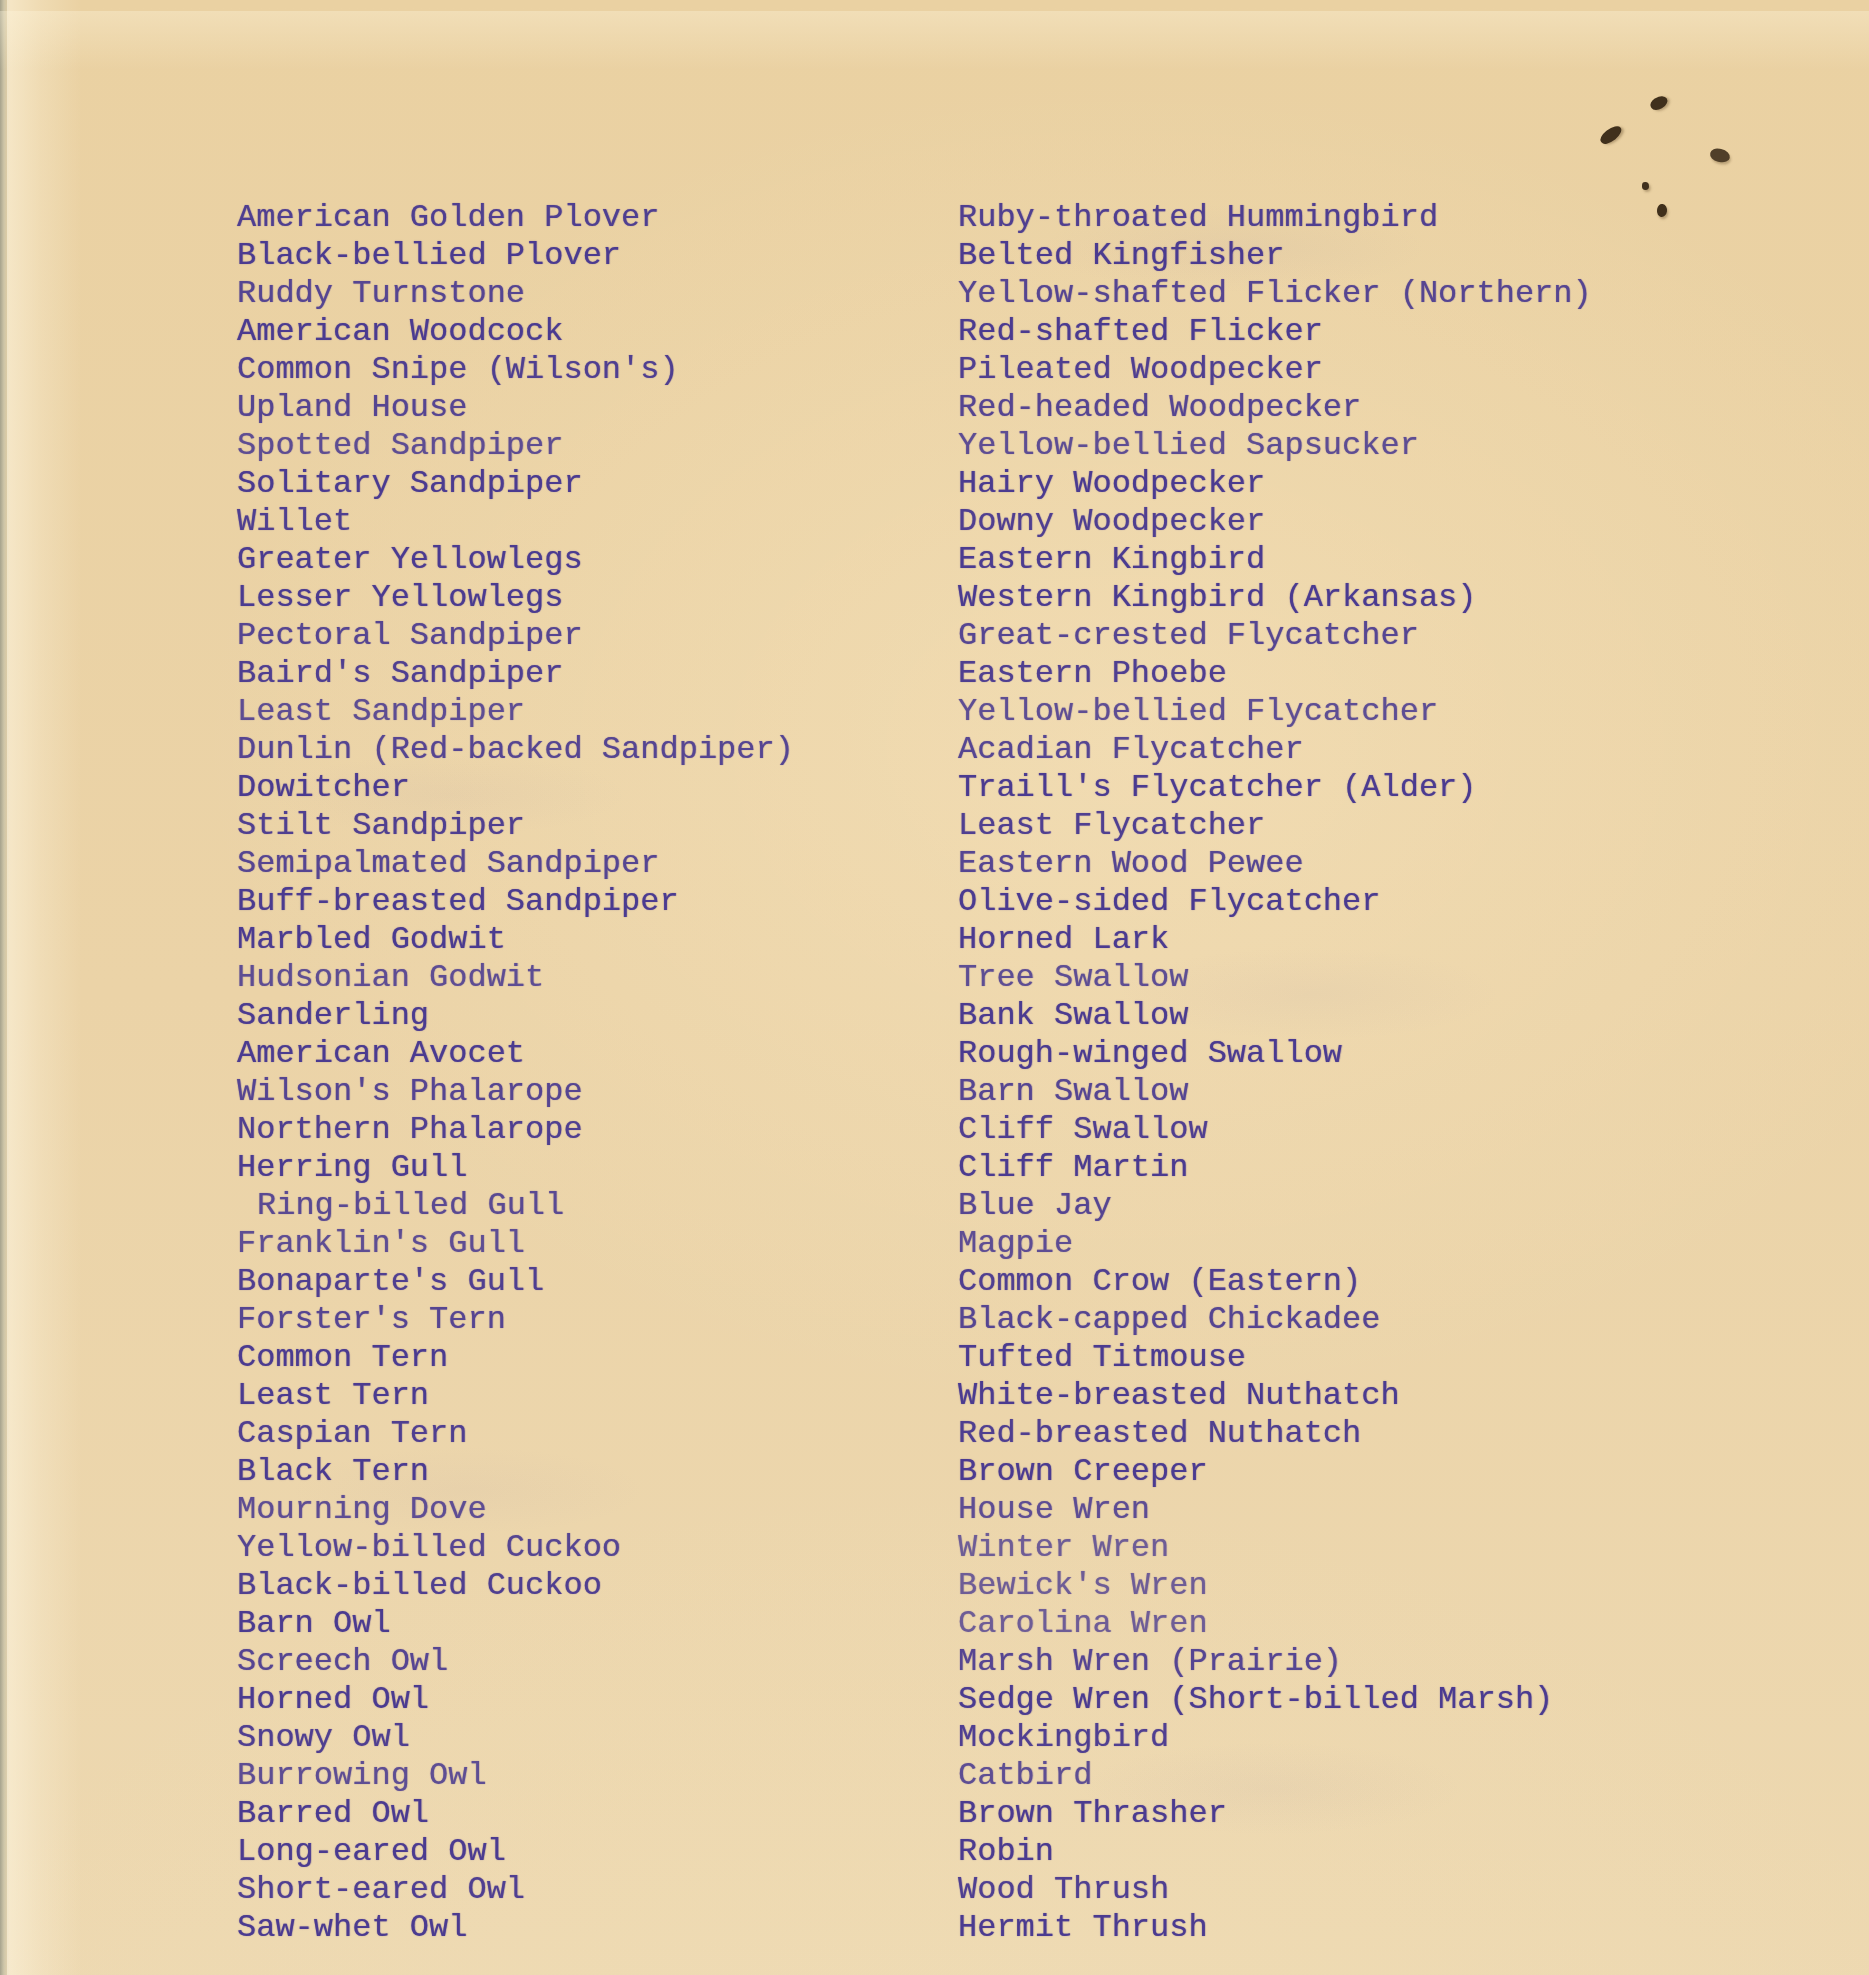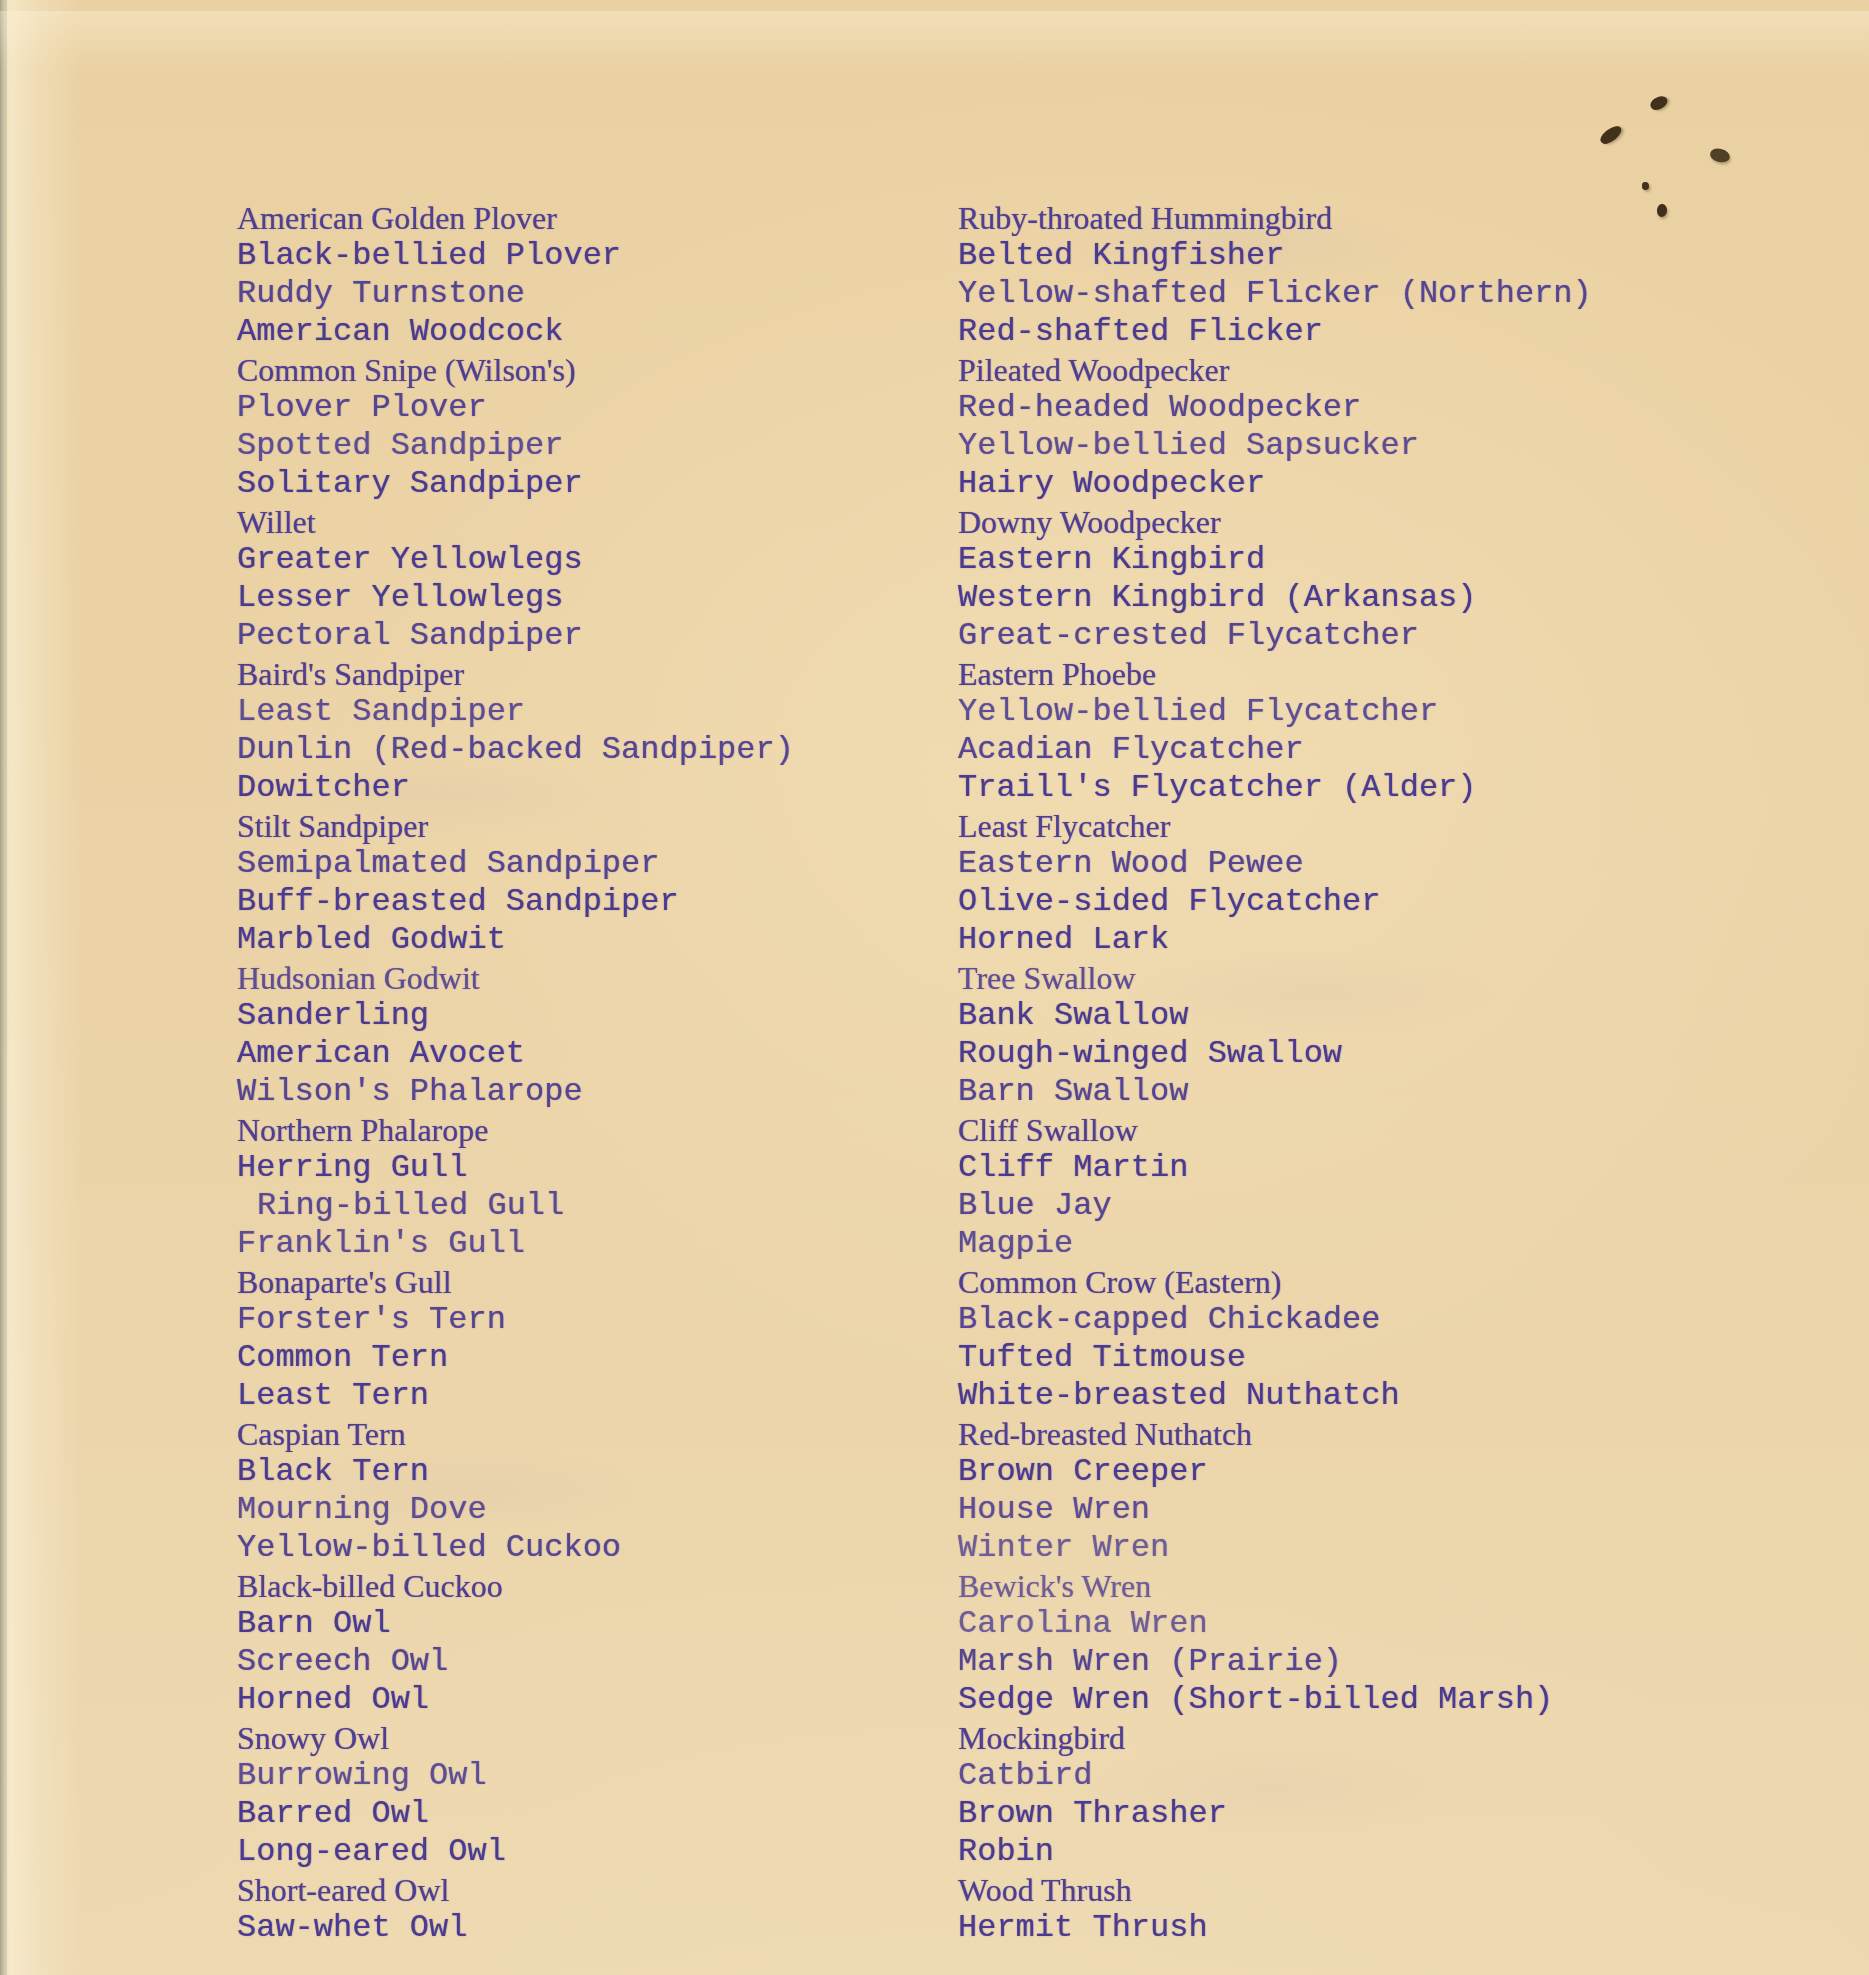--- a/index.html
+++ b/index.html
@@ -58,21 +58,21 @@
     white-space: pre;
     color: #4b3b90;
     text-shadow:
       0 0 1.2px rgba(75, 59, 144, 0.55),
       0.8px 0.4px 0 rgba(75, 59, 144, 0.18),
       -0.4px -0.4px 0 rgba(75, 59, 144, 0.14);
     letter-spacing: 0;
   }
   
   .row:nth-child(3n)   { opacity: .93; }
-  .row:nth-child(4n+1) { opacity: .97; font-family: Liberation Serif, serif; }
+  .row:nth-child(4n+1) { opacity: .97; }
   .row:nth-child(7n)   { opacity: .88; }
   .col-right .row:nth-child(36),
   .col-right .row:nth-child(37),
   .col-right .row:nth-child(38) { opacity: .78; }
   .col-left .row:nth-child(27)  { opacity: .90; margin-left: 20px; }
   .speck {
     position: absolute;
     background: #40301c;
     border-radius: 45% 55% 50% 50%;
     box-shadow: 1.6px 2px 2.4px rgba(120, 96, 60, 0.45);
@@ -91,21 +91,21 @@
   <div class="edge-left"></div>
   <div class="crease"></div>
   <div class="top-band"></div>
 
   <div class="list col-left">
       <div class="row">American Golden Plover</div>
       <div class="row">Black-bellied Plover</div>
       <div class="row">Ruddy Turnstone</div>
       <div class="row">American Woodcock</div>
       <div class="row">Common Snipe (Wilson's)</div>
-      <div class="row">Plover Plover</div>
+      <div class="row">Upland House</div>
       <div class="row">Spotted Sandpiper</div>
       <div class="row">Solitary Sandpiper</div>
       <div class="row">Willet</div>
       <div class="row">Greater Yellowlegs</div>
       <div class="row">Lesser Yellowlegs</div>
       <div class="row">Pectoral Sandpiper</div>
       <div class="row">Baird's Sandpiper</div>
       <div class="row">Least Sandpiper</div>
       <div class="row">Dunlin (Red-backed Sandpiper)</div>
       <div class="row">Dowitcher</div>

